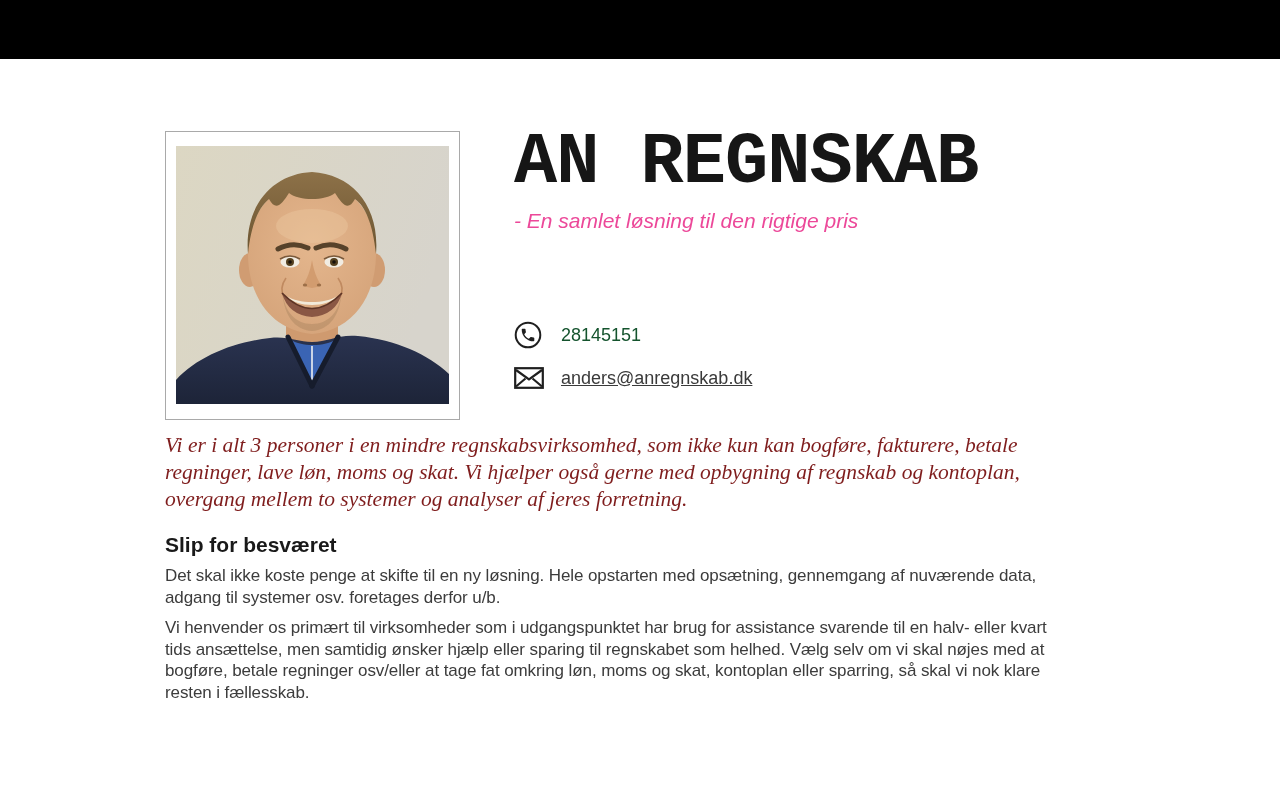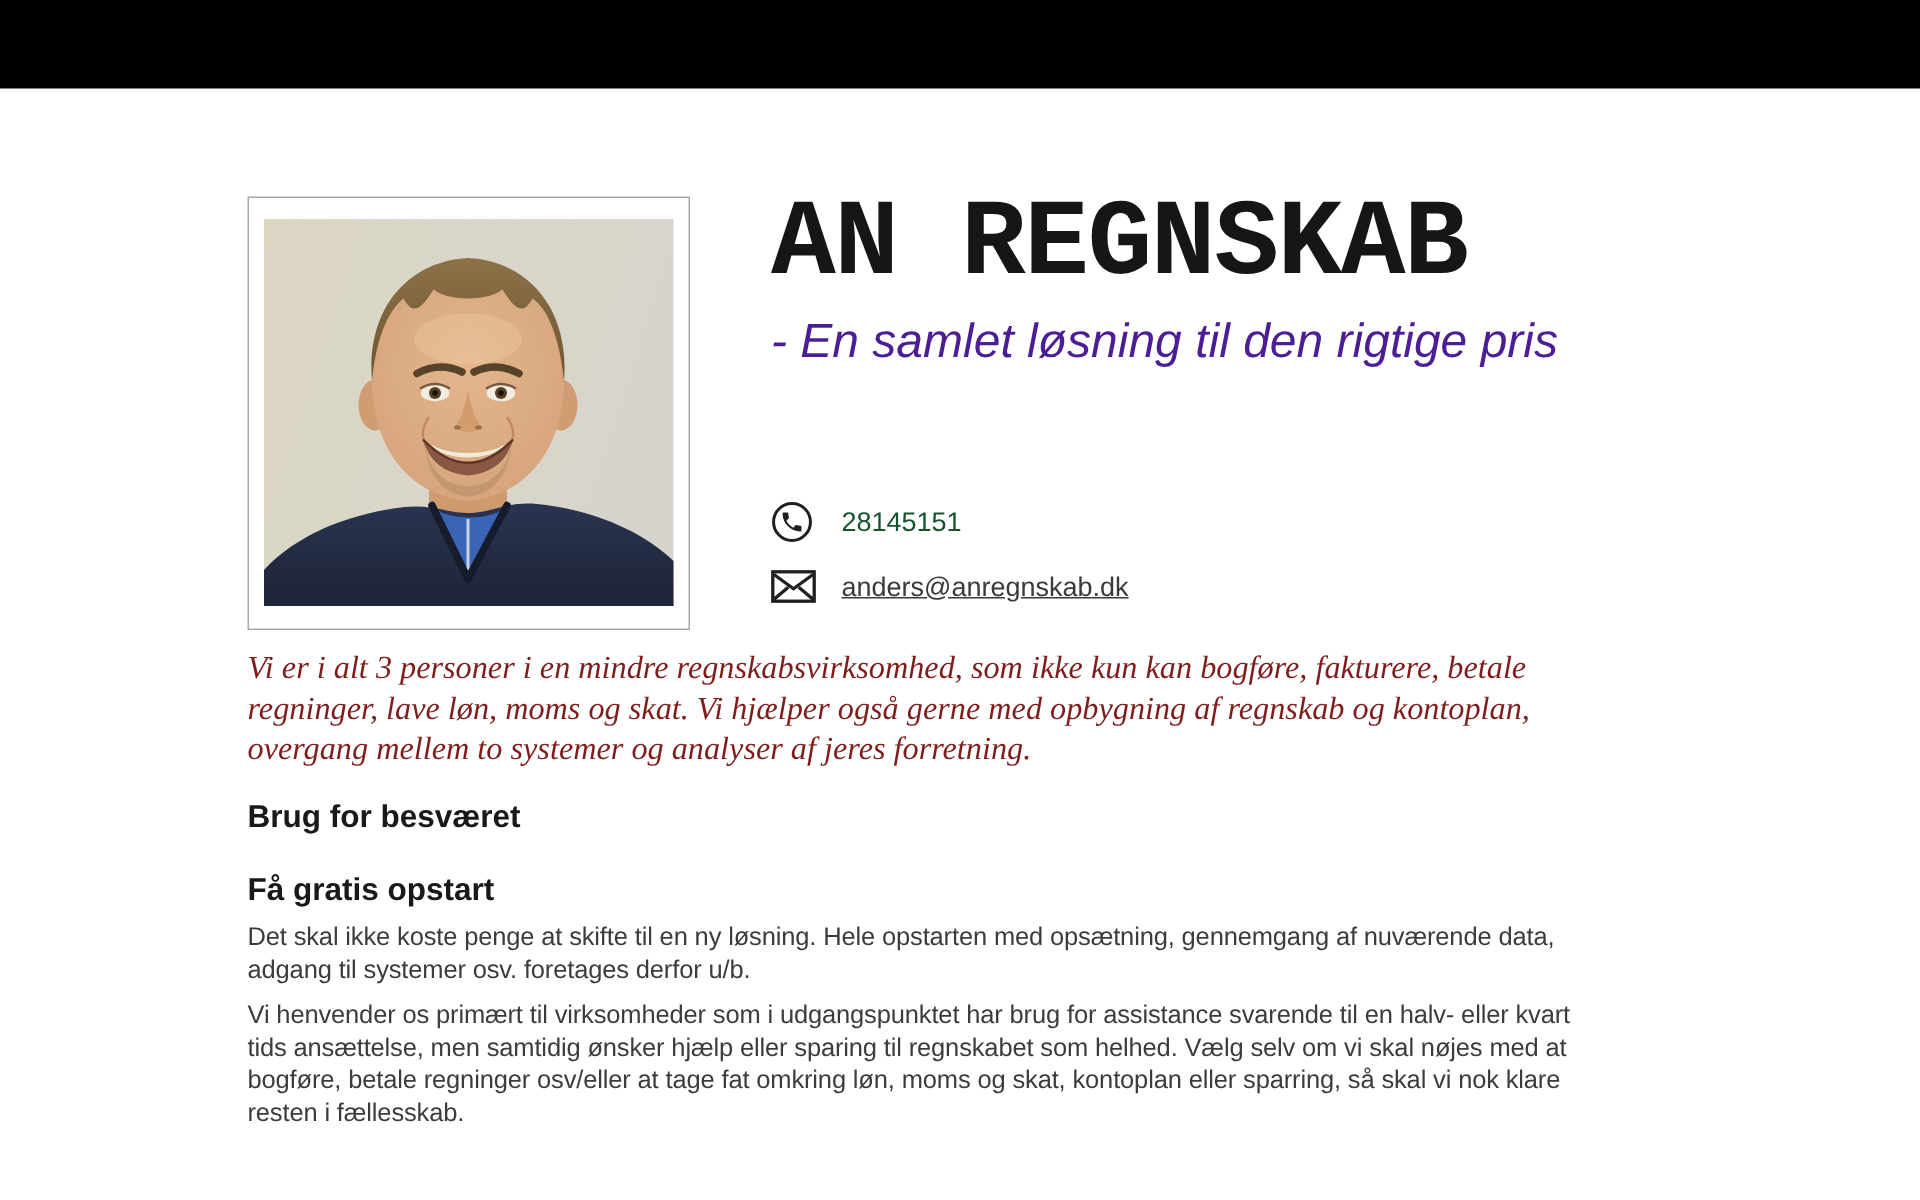--- a/index.html
+++ b/index.html
@@ -43,22 +43,22 @@
     font-size: 72px;
     line-height: 76px;
     font-weight: 700;
     letter-spacing: -1px;
     color: #161616;
     font-family: Liberation Mono, monospace;
   }
   .tagline {
     margin-top: 8px;
     font-style: italic;
-    font-size: 32px;
-    color: #4c1d95;
+    font-size: 21px;
+    color: #ec4899;
   }
   .contact {
     margin-top: 88px;
   }
   .contact-row {
     display: flex;
     align-items: center;
     height: 28px;
     margin-bottom: 15px;
   }
@@ -208,25 +208,24 @@
           </span>
           <a class="email-link">anders@anregnskab.dk</a>
         </div>
       </div>
     </div>
   </div>
 
   <p class="intro">Vi er i alt 3 personer i en mindre regnskabsvirksomhed, som ikke kun kan bogføre, fakturere, betale regninger, lave løn, moms og skat. Vi hjælper også gerne med opbygning af regnskab og kontoplan, overgang mellem to systemer og analyser af jeres forretning.</p>
 
   <div class="section first">
-    <h2>Brug for besværet</h2>
+    <h2>Slip for besværet</h2>
   </div>
 
   <div class="section">
-    <h2>Få gratis opstart</h2>
     <p>Det skal ikke koste penge at skifte til en ny løsning. Hele opstarten med opsætning, gennemgang af nuværende data, adgang til systemer osv. foretages derfor u/b.</p>
   </div>
 
   <div class="section">
     <p>Vi henvender os primært til virksomheder som i udgangspunktet har brug for assistance svarende til en halv- eller kvart tids ansættelse, men samtidig ønsker hjælp eller sparing til regnskabet som helhed. Vælg selv om vi skal nøjes med at bogføre, betale regninger osv/eller at tage fat omkring løn, moms og skat, kontoplan eller sparring, så skal vi nok klare resten i fællesskab.</p>
   </div>
 
 </div>
 
 </body></html>

